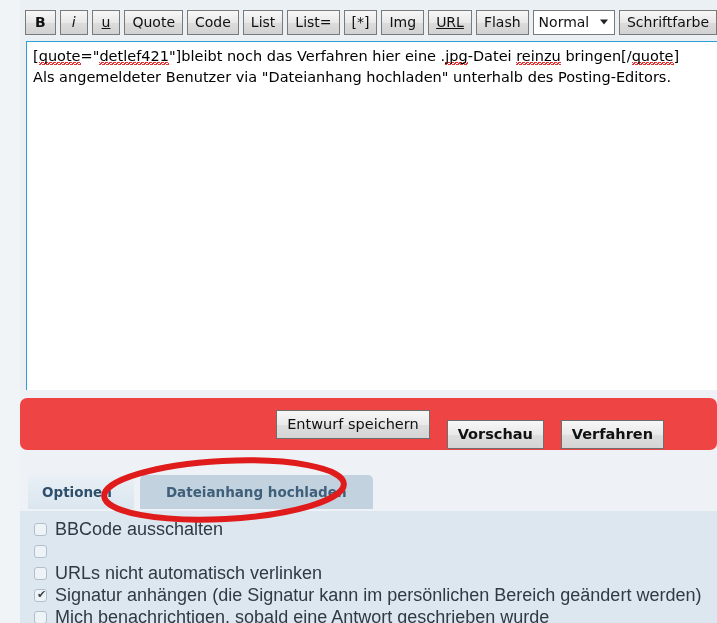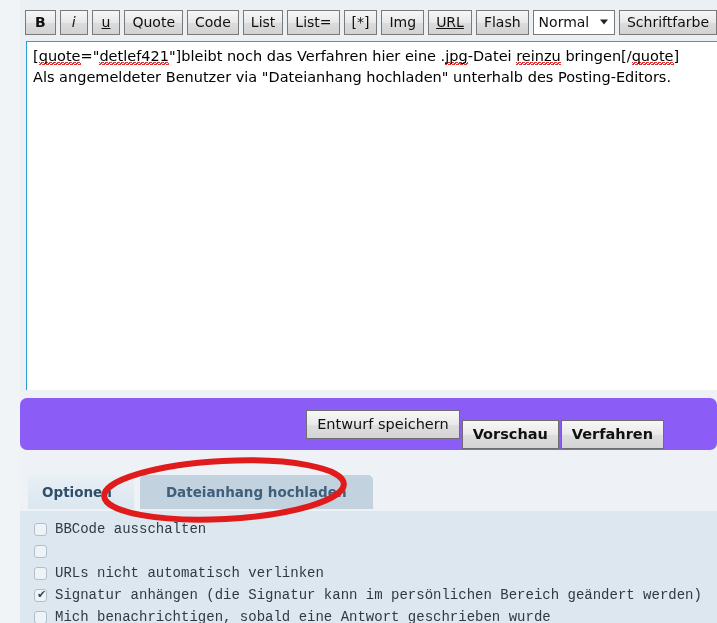--- a/index.html
+++ b/index.html
@@ -99,25 +99,25 @@
 
   .editor-gap {
     position: absolute; left: 20px; top: 390px;
     width: 697px; height: 10px; background: #eef2f6;
   }
 
   
   .submit-panel {
     position: absolute; left: 20px; top: 398px;
     width: 697px; height: 52px;
-    background: #8b5cf6;
+    background: #ef4444;
     border-radius: 7px;
     display: flex; align-items: center; justify-content: flex-end;
     padding-right: 53px;
-    gap: 2px;
+    gap: 17px;
   }
   .sb-btn {
     background: linear-gradient(to bottom, #f7f7f7 0%, #e9e9e9 50%, #dedede 51%, #d4d4d4 100%);
     border: 1px solid #6e6e6e;
     font-family: "DejaVu Sans", sans-serif;
     font-size: 14.5px;
     color: #111;
     padding: 5px 10px 6px 10px;
     cursor: pointer;
     white-space: nowrap;
@@ -174,22 +174,22 @@
     content: "✔";
     position: absolute;
     left: 0px; top: -3px;
     width: 13px;
     text-align: center;
     font-size: 11px;
     line-height: 15px;
     color: #3a4450;
   }
   .opt-label {
-    font-family: Liberation Mono, monospace;
-    font-size: 14px;
+    font-family: Liberation Sans, sans-serif;
+    font-size: 18px;
     color: #2f3a44;
     white-space: nowrap;
   }
 
   
   .annot {
     position: absolute; left: 0; top: 0;
     width: 717px; height: 623px;
     pointer-events: none;
   }

